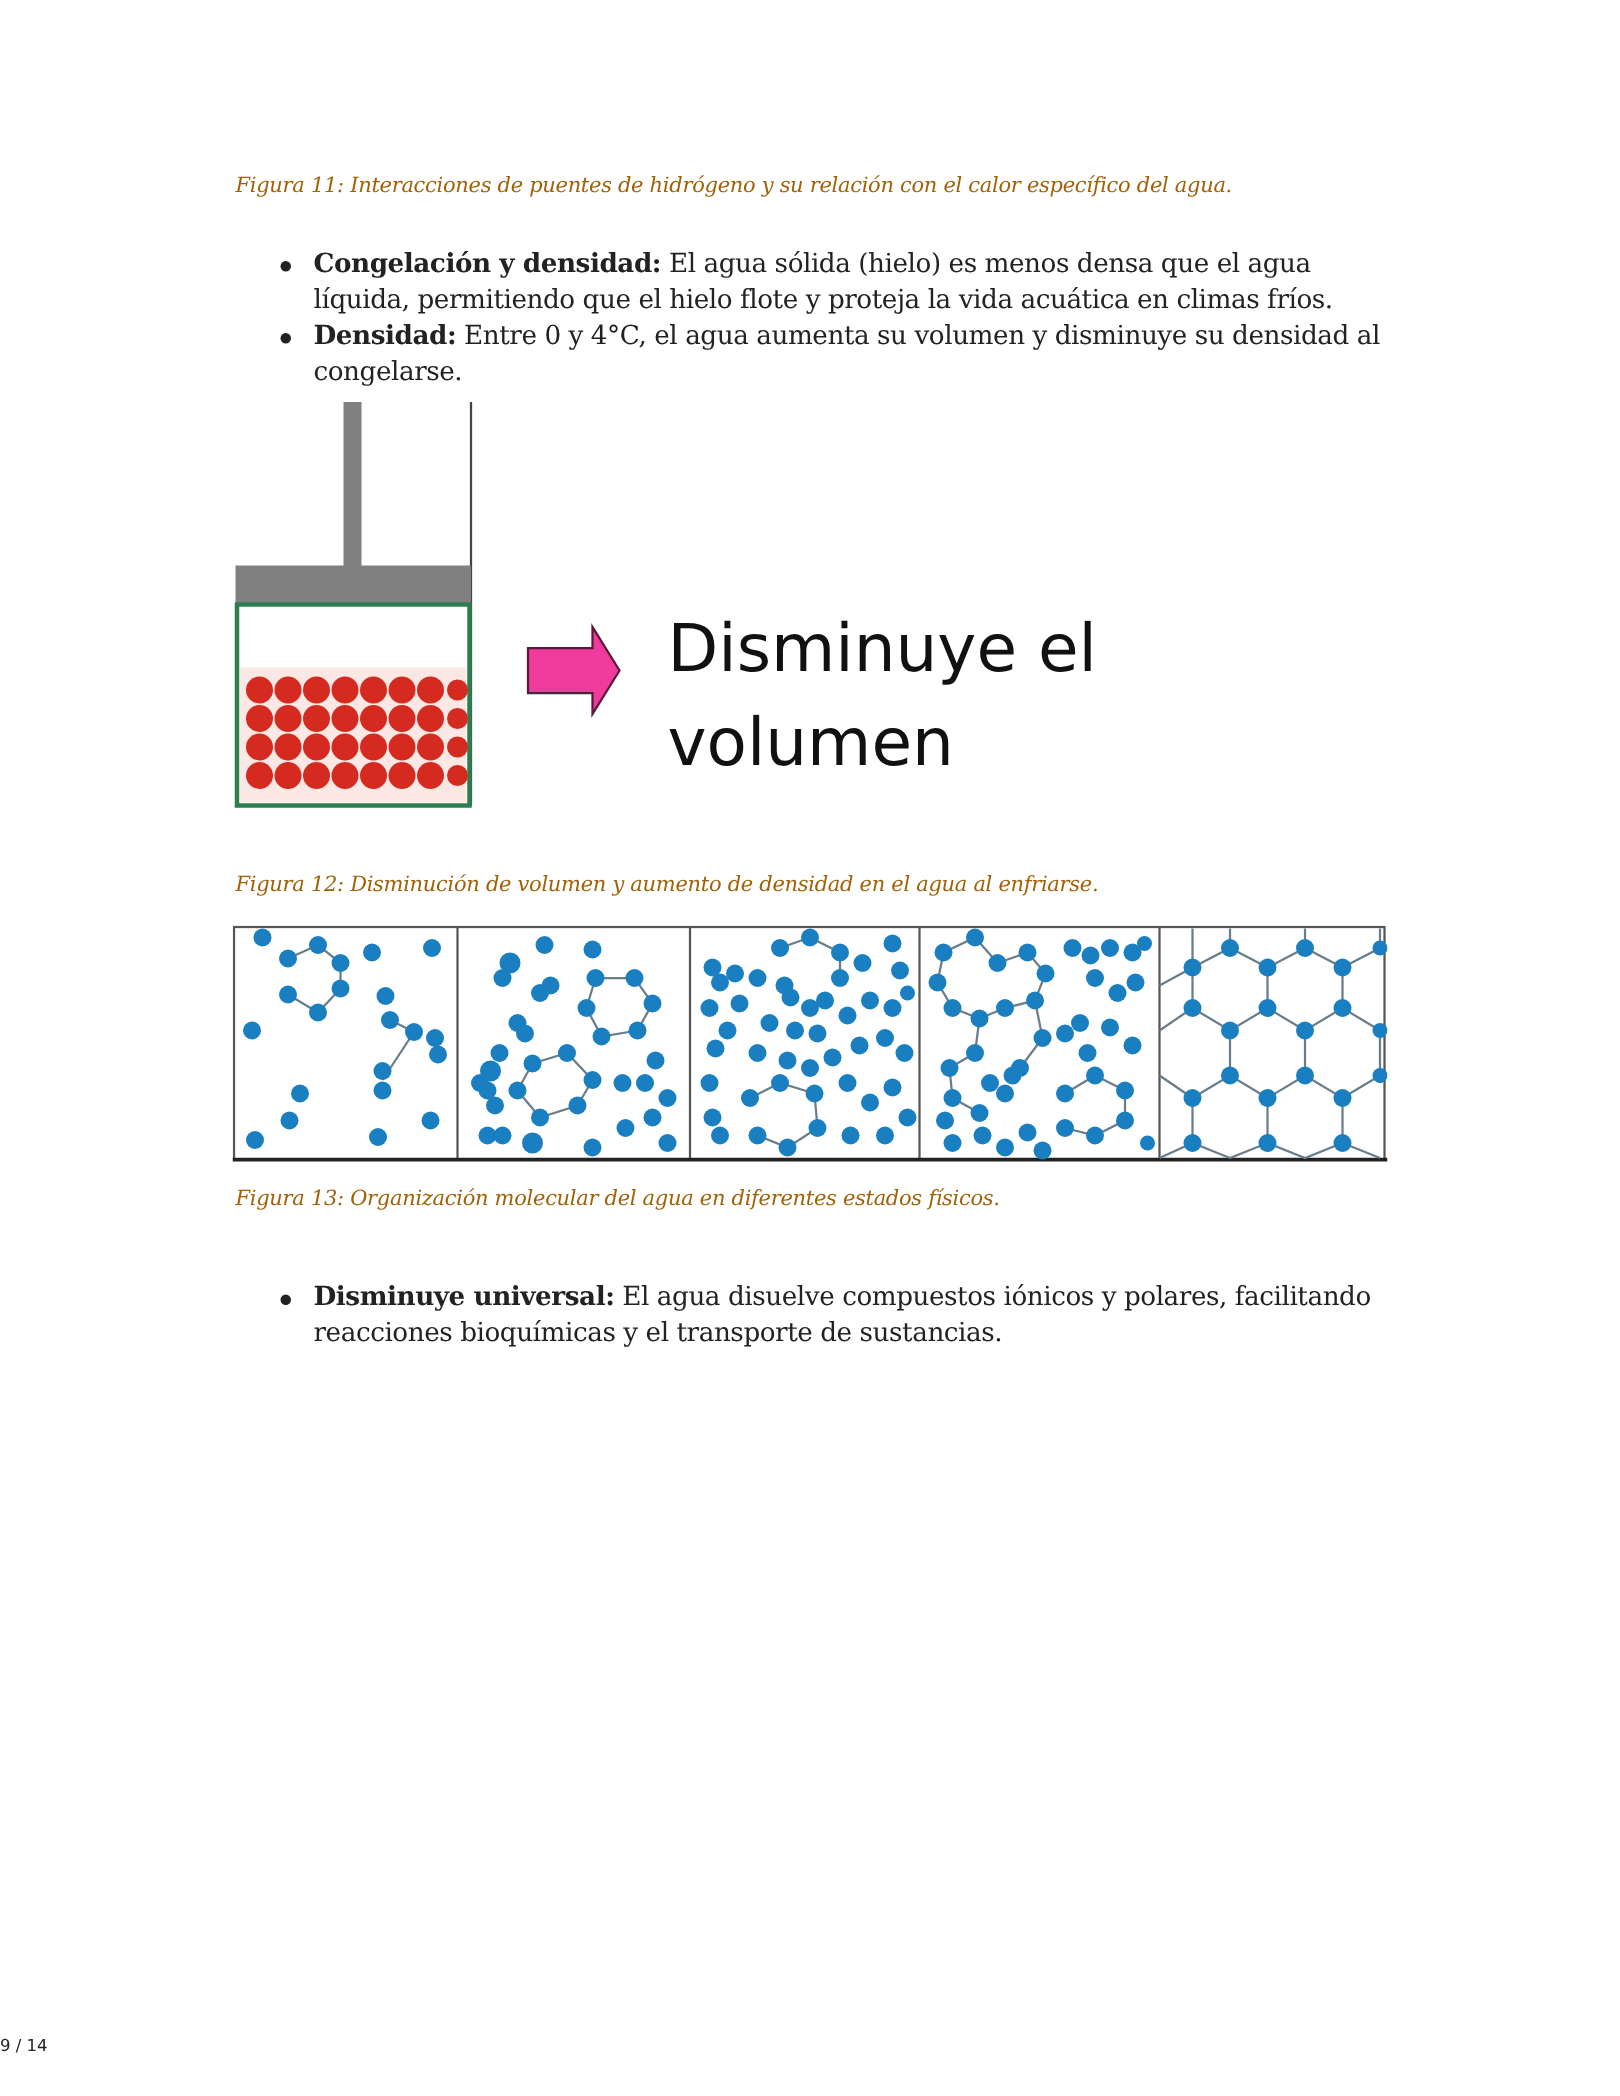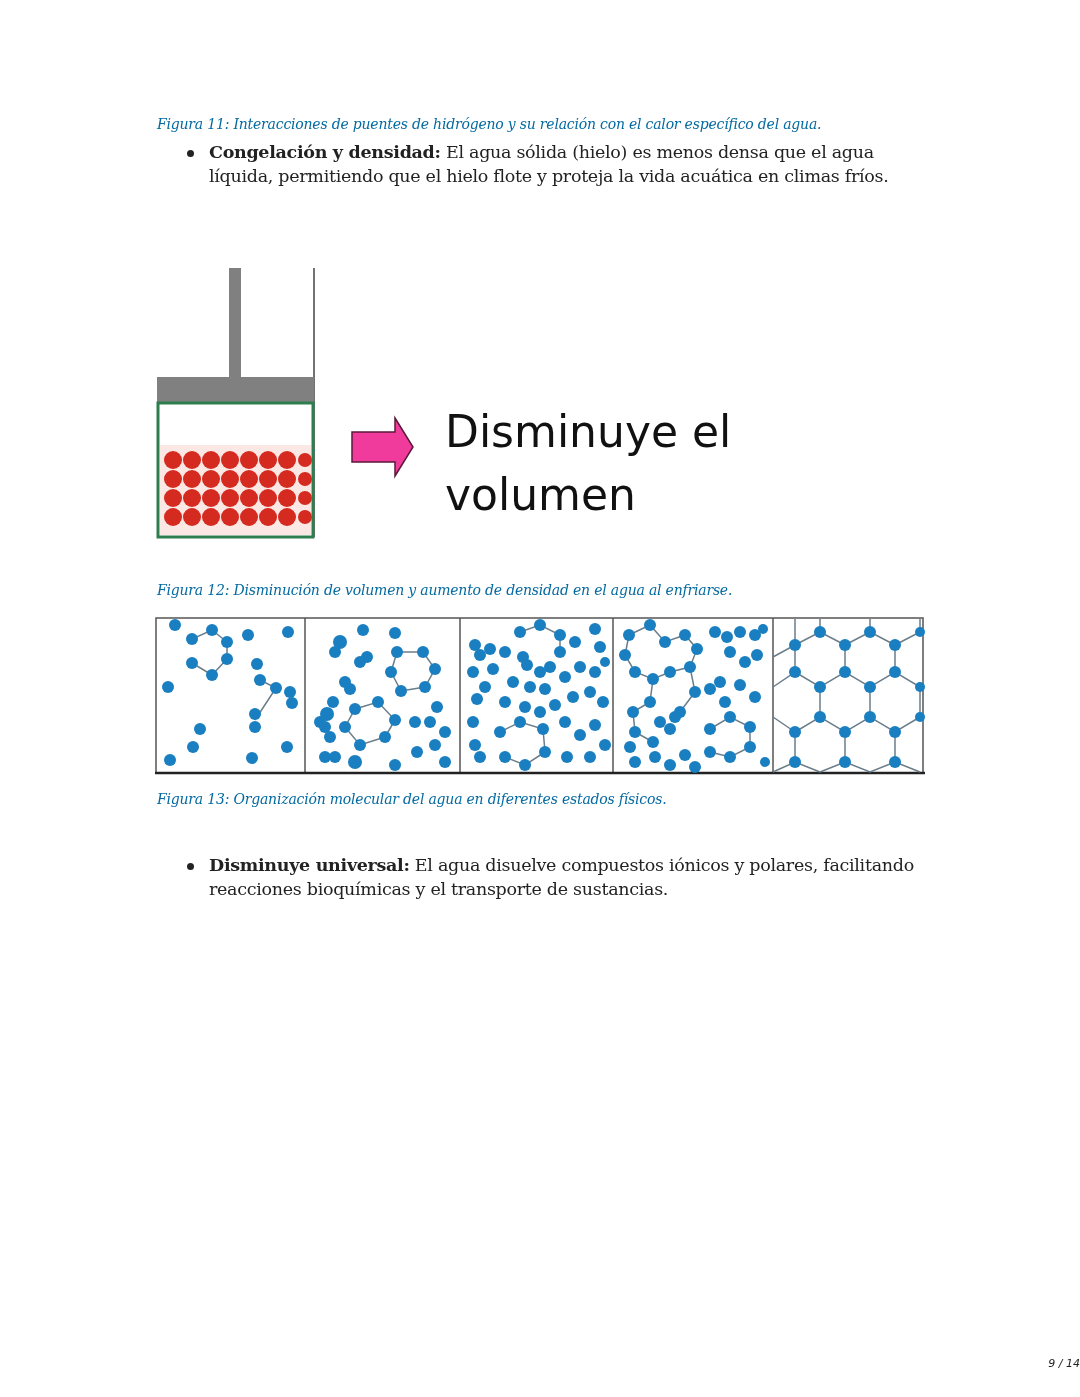--- a/index.html
+++ b/index.html
@@ -1,33 +1,34 @@
 <!DOCTYPE html>
 <html><head>
 <meta charset="utf-8">
 <style>
   html, body { margin: 0; padding: 0; background: #ffffff; }
   body { width: 1080px; height: 1397px; position: relative; overflow: hidden; font-family: "DejaVu Serif", serif; color: #222; }
-  .caption { position: absolute; left: 157px; font-style: italic; font-size: 14px; color: #0369a1; font-family: "DejaVu Serif", serif; letter-spacing: -0.2px; }
+  .caption { position: absolute; left: 157px; font-style: italic; font-size: 14px; color: #a16207; font-family: "DejaVu Serif", serif; letter-spacing: -0.2px; }
   ul.bullets { position: absolute; left: 185px; margin: 0; padding: 0; list-style: none; width: 740px; }
   ul.bullets li { position: relative; padding-left: 24px; font-size: 17.5px; line-height: 24px; letter-spacing: -0.3px; }
   ul.bullets li::before { content: ""; position: absolute; left: 2px; top: 10px; width: 7px; height: 7px; border-radius: 50%; background: #222; }
   ul.bullets li b { font-weight: bold; }
   .fig12 { position: absolute; left: 155px; top: 265px; width: 600px; height: 280px; }
   .fig13 { position: absolute; left: 155px; top: 617px; width: 770px; height: 160px; }
-  .pagenum { position: absolute; top: 1357px; left: 0; width: 1080px; text-align: right; font-family: "DejaVu Sans", sans-serif; font-size: 11px; color: #222; font-style: italic; }
+  .pagenum { position: absolute; top: 1357px; left: 0; width: 1080px; text-align: left; font-family: "DejaVu Sans", sans-serif; font-size: 11px; color: #222; }
   .bigtext { font-family: "DejaVu Sans", sans-serif; font-size: 44px; fill: #111; }
 </style>
 </head>
 <body>
 
 <div class="caption" style="top:116px;">Figura 11: Interacciones de puentes de hidrógeno y su relación con el calor específico del agua.</div>
 
-<ul class="bullets" style="top:140px;">
+<ul class="bullets" style="top:164px;">
   <li><b>Congelación y densidad:</b><span> El agua sólida (hielo) es menos densa que el agua líquida, permitiendo que el hielo flote y proteja la vida acuática en climas fríos.</span></li>
+  <li><b>Densidad:</b><span> Entre 0 y 4°C, el agua aumenta su volumen y disminuye su densidad al congelarse.</span></li>
 </ul>
 
 <svg class="fig12" viewBox="0 0 600 280" xmlns="http://www.w3.org/2000/svg">
 
   <rect x="74" y="3" width="12" height="112" fill="#808080"></rect>
 
   <line x1="159" y1="3" x2="159" y2="272" stroke="#444" stroke-width="1.5"></line>
 
   <rect x="2" y="112" width="157" height="26" fill="#808080"></rect>
 

